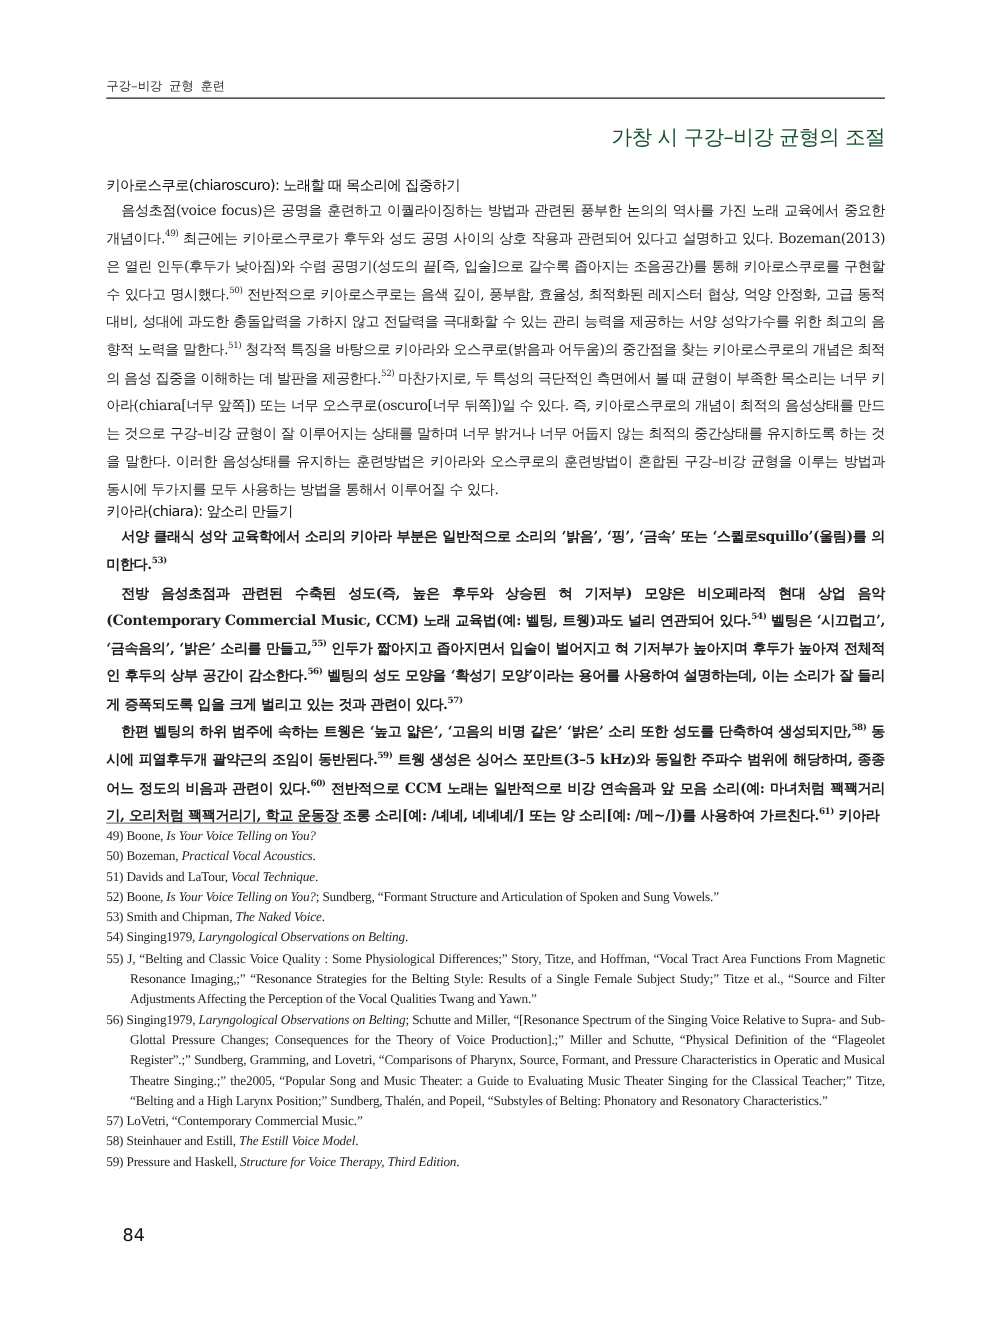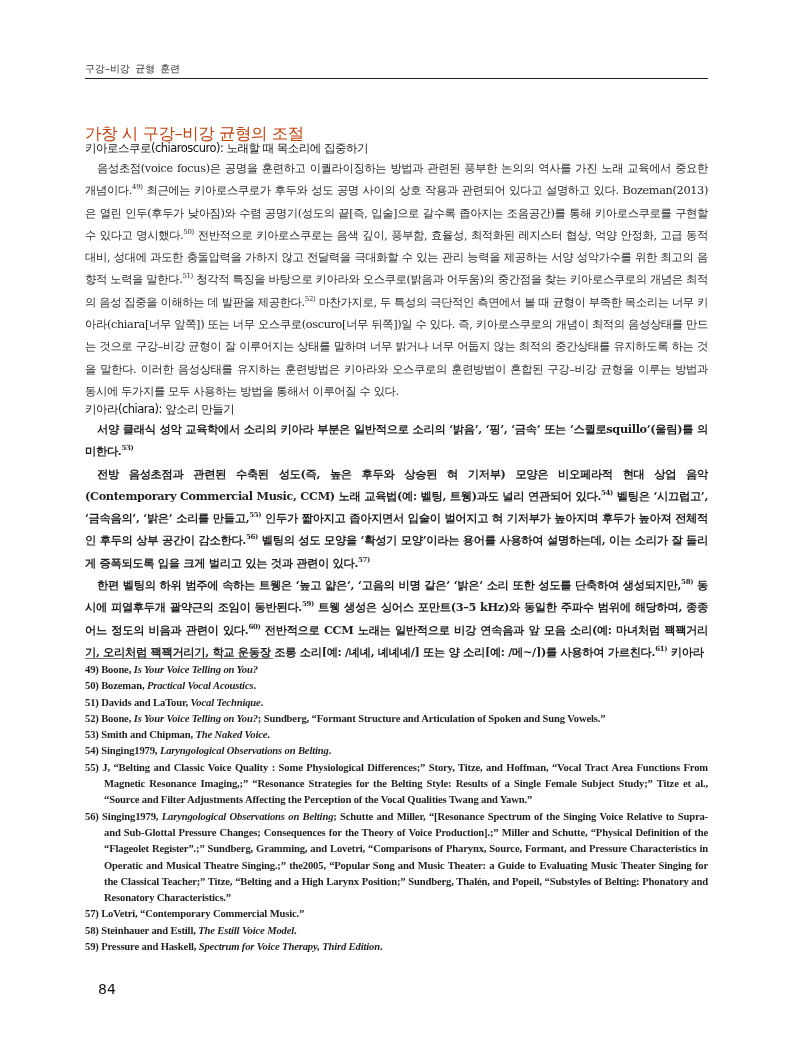--- a/index.html
+++ b/index.html
@@ -5,41 +5,41 @@
   html, body { margin: 0; padding: 0; background: #ffffff; }
   body { width: 793px; height: 1057px; position: relative; overflow: hidden; color: #231f20; }
   .page { position: absolute; left: 0; top: 0; width: 793px; height: 1057px; }
   .running-head {
     position: absolute; left: 85px; top: 62px; width: 623px;
     font-family: Liberation Mono, monospace; font-size: 10px; color: #333;
     letter-spacing: -0.3px;
   }
   .head-rule { position: absolute; left: 85px; top: 78px; width: 623px; height: 0; border-top: 1.4px solid #231f20; }
   .title {
-    position: absolute; left: 85px; top: 99px; width: 623px; text-align: left;
-    font-family: "DejaVu Sans", sans-serif; font-size: 16.5px; color: #c2410c; letter-spacing: -0.5px; margin-top: 24px;
+    position: absolute; left: 85px; top: 99px; width: 623px; text-align: right;
+    font-family: "DejaVu Sans", sans-serif; font-size: 16.5px; color: #14532d; letter-spacing: -0.5px;
   }
   .sec-head {
     position: absolute; left: 85px; width: 623px;
     font-family: "DejaVu Sans", sans-serif; font-size: 11.5px; color: #111; letter-spacing: -0.5px;
   }
   .body-block {
     position: absolute; left: 85px; width: 623px;
     font-family: "DejaVu Serif", serif; font-size: 11.3px; line-height: 22.3px;
     text-align: justify; color: #231f20; letter-spacing: -0.35px;
   }
   .body-block p { margin: 0; text-indent: 12px; }
   sup { font-size: 7px; vertical-align: 5px; line-height: 0; }
   .fn-rule { position: absolute; left: 85px; top: 658px; width: 188px; border-top: 1px solid #777; }
   .footnotes {
     position: absolute; left: 85px; top: 662px; width: 623px;
     font-family: "Liberation Serif", serif; font-size: 10.6px; line-height: 16.3px; color: #231f20;
     letter-spacing: -0.15px;
   }
-  .fn { padding-left: 19px; text-indent: -19px; text-align: justify; font-weight: bold; }
+  .fn { padding-left: 19px; text-indent: -19px; text-align: justify; }
   .fn i { font-style: italic; }
   .page-num {
     position: absolute; left: 98px; top: 981px;
     font-family: "DejaVu Sans", sans-serif; font-size: 14px; color: #111;
   }
 </style>
 </head>
 <body>
 
 <div class="page">
@@ -65,17 +65,17 @@
       <div class="fn"><span>49) </span><span>Boone, </span><i>Is Your Voice Telling on You?</i></div>
       <div class="fn"><span>50) </span><span>Bozeman, </span><i>Practical Vocal Acoustics</i><span>.</span></div>
       <div class="fn"><span>51) </span><span>Davids and LaTour, </span><i>Vocal Technique</i><span>.</span></div>
       <div class="fn"><span>52) </span><span>Boone, </span><i>Is Your Voice Telling on You?</i><span>; Sundberg, “Formant Structure and Articulation of Spoken and Sung Vowels.”</span></div>
       <div class="fn"><span>53) </span><span>Smith and Chipman, </span><i>The Naked Voice</i><span>.</span></div>
       <div class="fn"><span>54) </span><span>Singing1979, </span><i>Laryngological Observations on Belting</i><span>.</span></div>
       <div class="fn"><span>55) </span><span>J, “Belting and Classic Voice Quality : Some Physiological Differences;” Story, Titze, and Hoffman, “Vocal Tract Area Functions From Magnetic Resonance Imaging,;” “Resonance Strategies for the Belting Style: Results of a Single Female Subject Study;” Titze et al., “Source and Filter Adjustments Affecting the Perception of the Vocal Qualities Twang and Yawn.”</span></div>
       <div class="fn"><span>56) </span><span>Singing1979, </span><i>Laryngological Observations on Belting</i><span>; Schutte and Miller, “[Resonance Spectrum of the Singing Voice Relative to Supra- and Sub-Glottal Pressure Changes; Consequences for the Theory of Voice Production].;” Miller and Schutte, “Physical Definition of the “Flageolet Register”.;” Sundberg, Gramming, and Lovetri, “Comparisons of Pharynx, Source, Formant, and Pressure Characteristics in Operatic and Musical Theatre Singing.;” the2005, “Popular Song and Music Theater: a Guide to Evaluating Music Theater Singing for the Classical Teacher;” Titze, “Belting and a High Larynx Position;” Sundberg, Thalén, and Popeil, “Substyles of Belting: Phonatory and Resonatory Characteristics.”</span></div>
       <div class="fn"><span>57) </span><span>LoVetri, “Contemporary Commercial Music.”</span></div>
       <div class="fn"><span>58) </span><span>Steinhauer and Estill, </span><i>The Estill Voice Model</i><span>.</span></div>
-      <div class="fn"><span>59) </span><span>Pressure and Haskell, </span><i>Spectrum for Voice Therapy, Third Edition</i><span>.</span></div>
+      <div class="fn"><span>59) </span><span>Pressure and Haskell, </span><i>Structure for Voice Therapy, Third Edition</i><span>.</span></div>
     </div>
 
   <div class="page-num">84</div>
 </div>
 
 </body></html>

